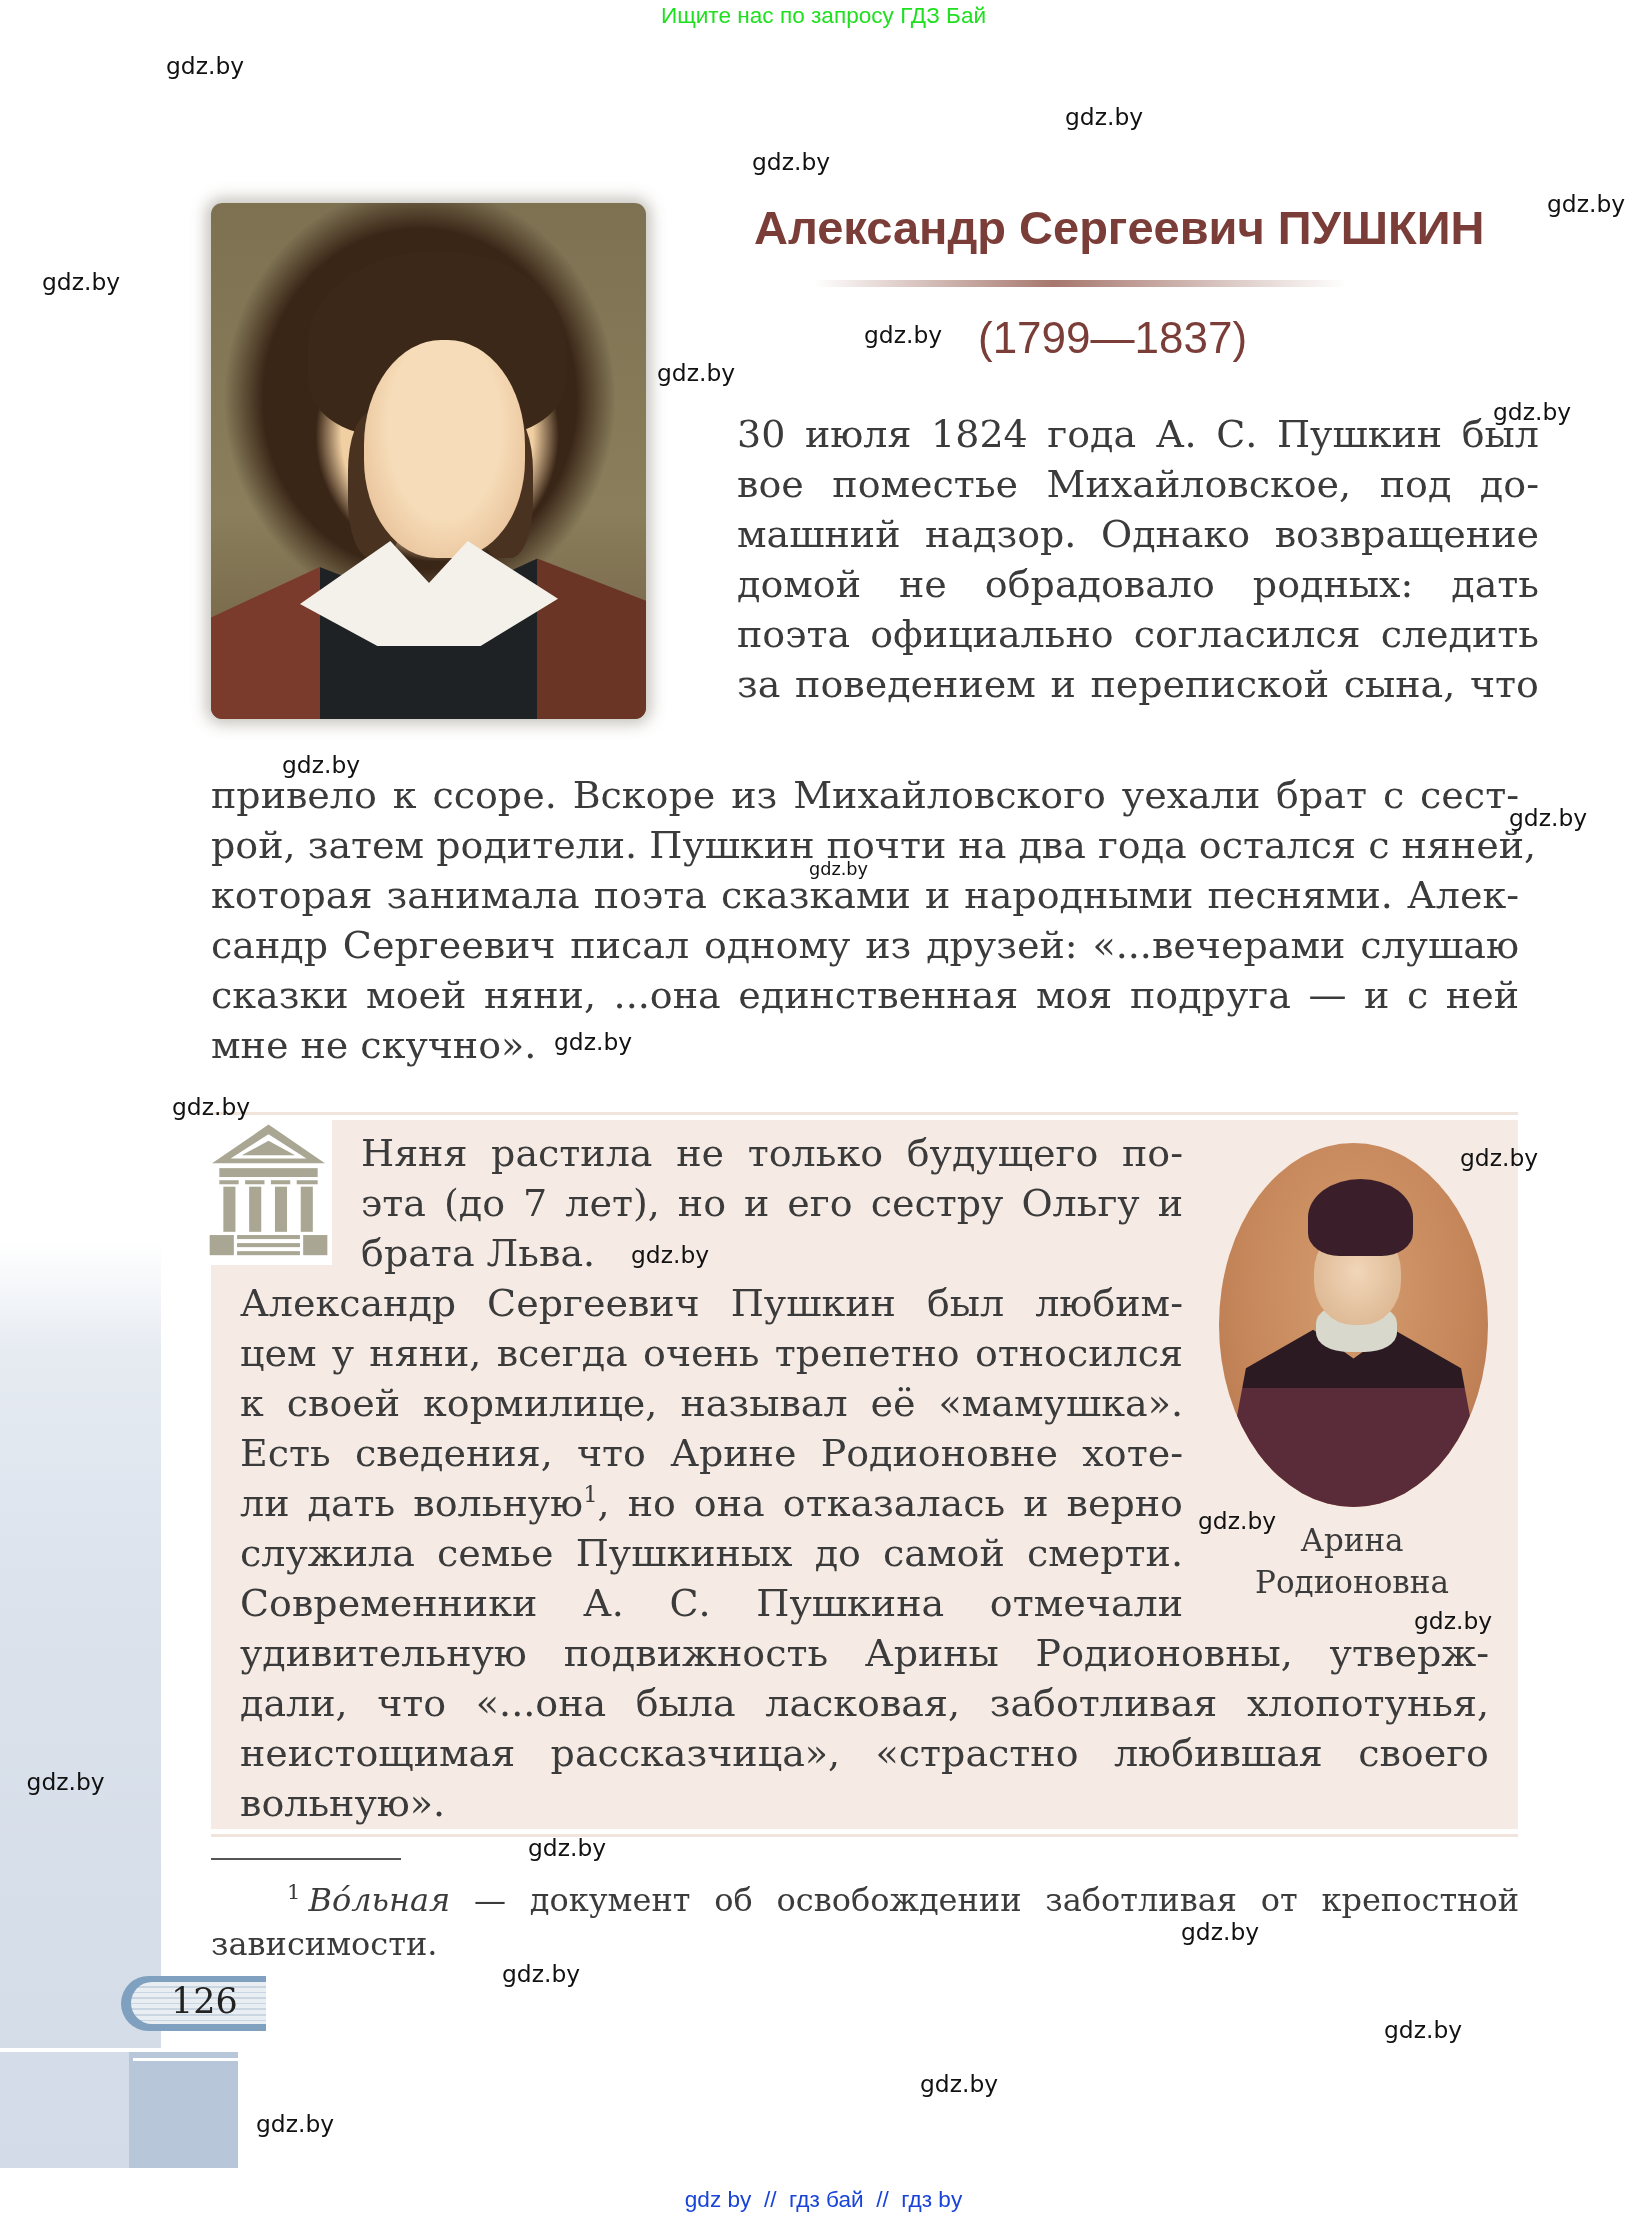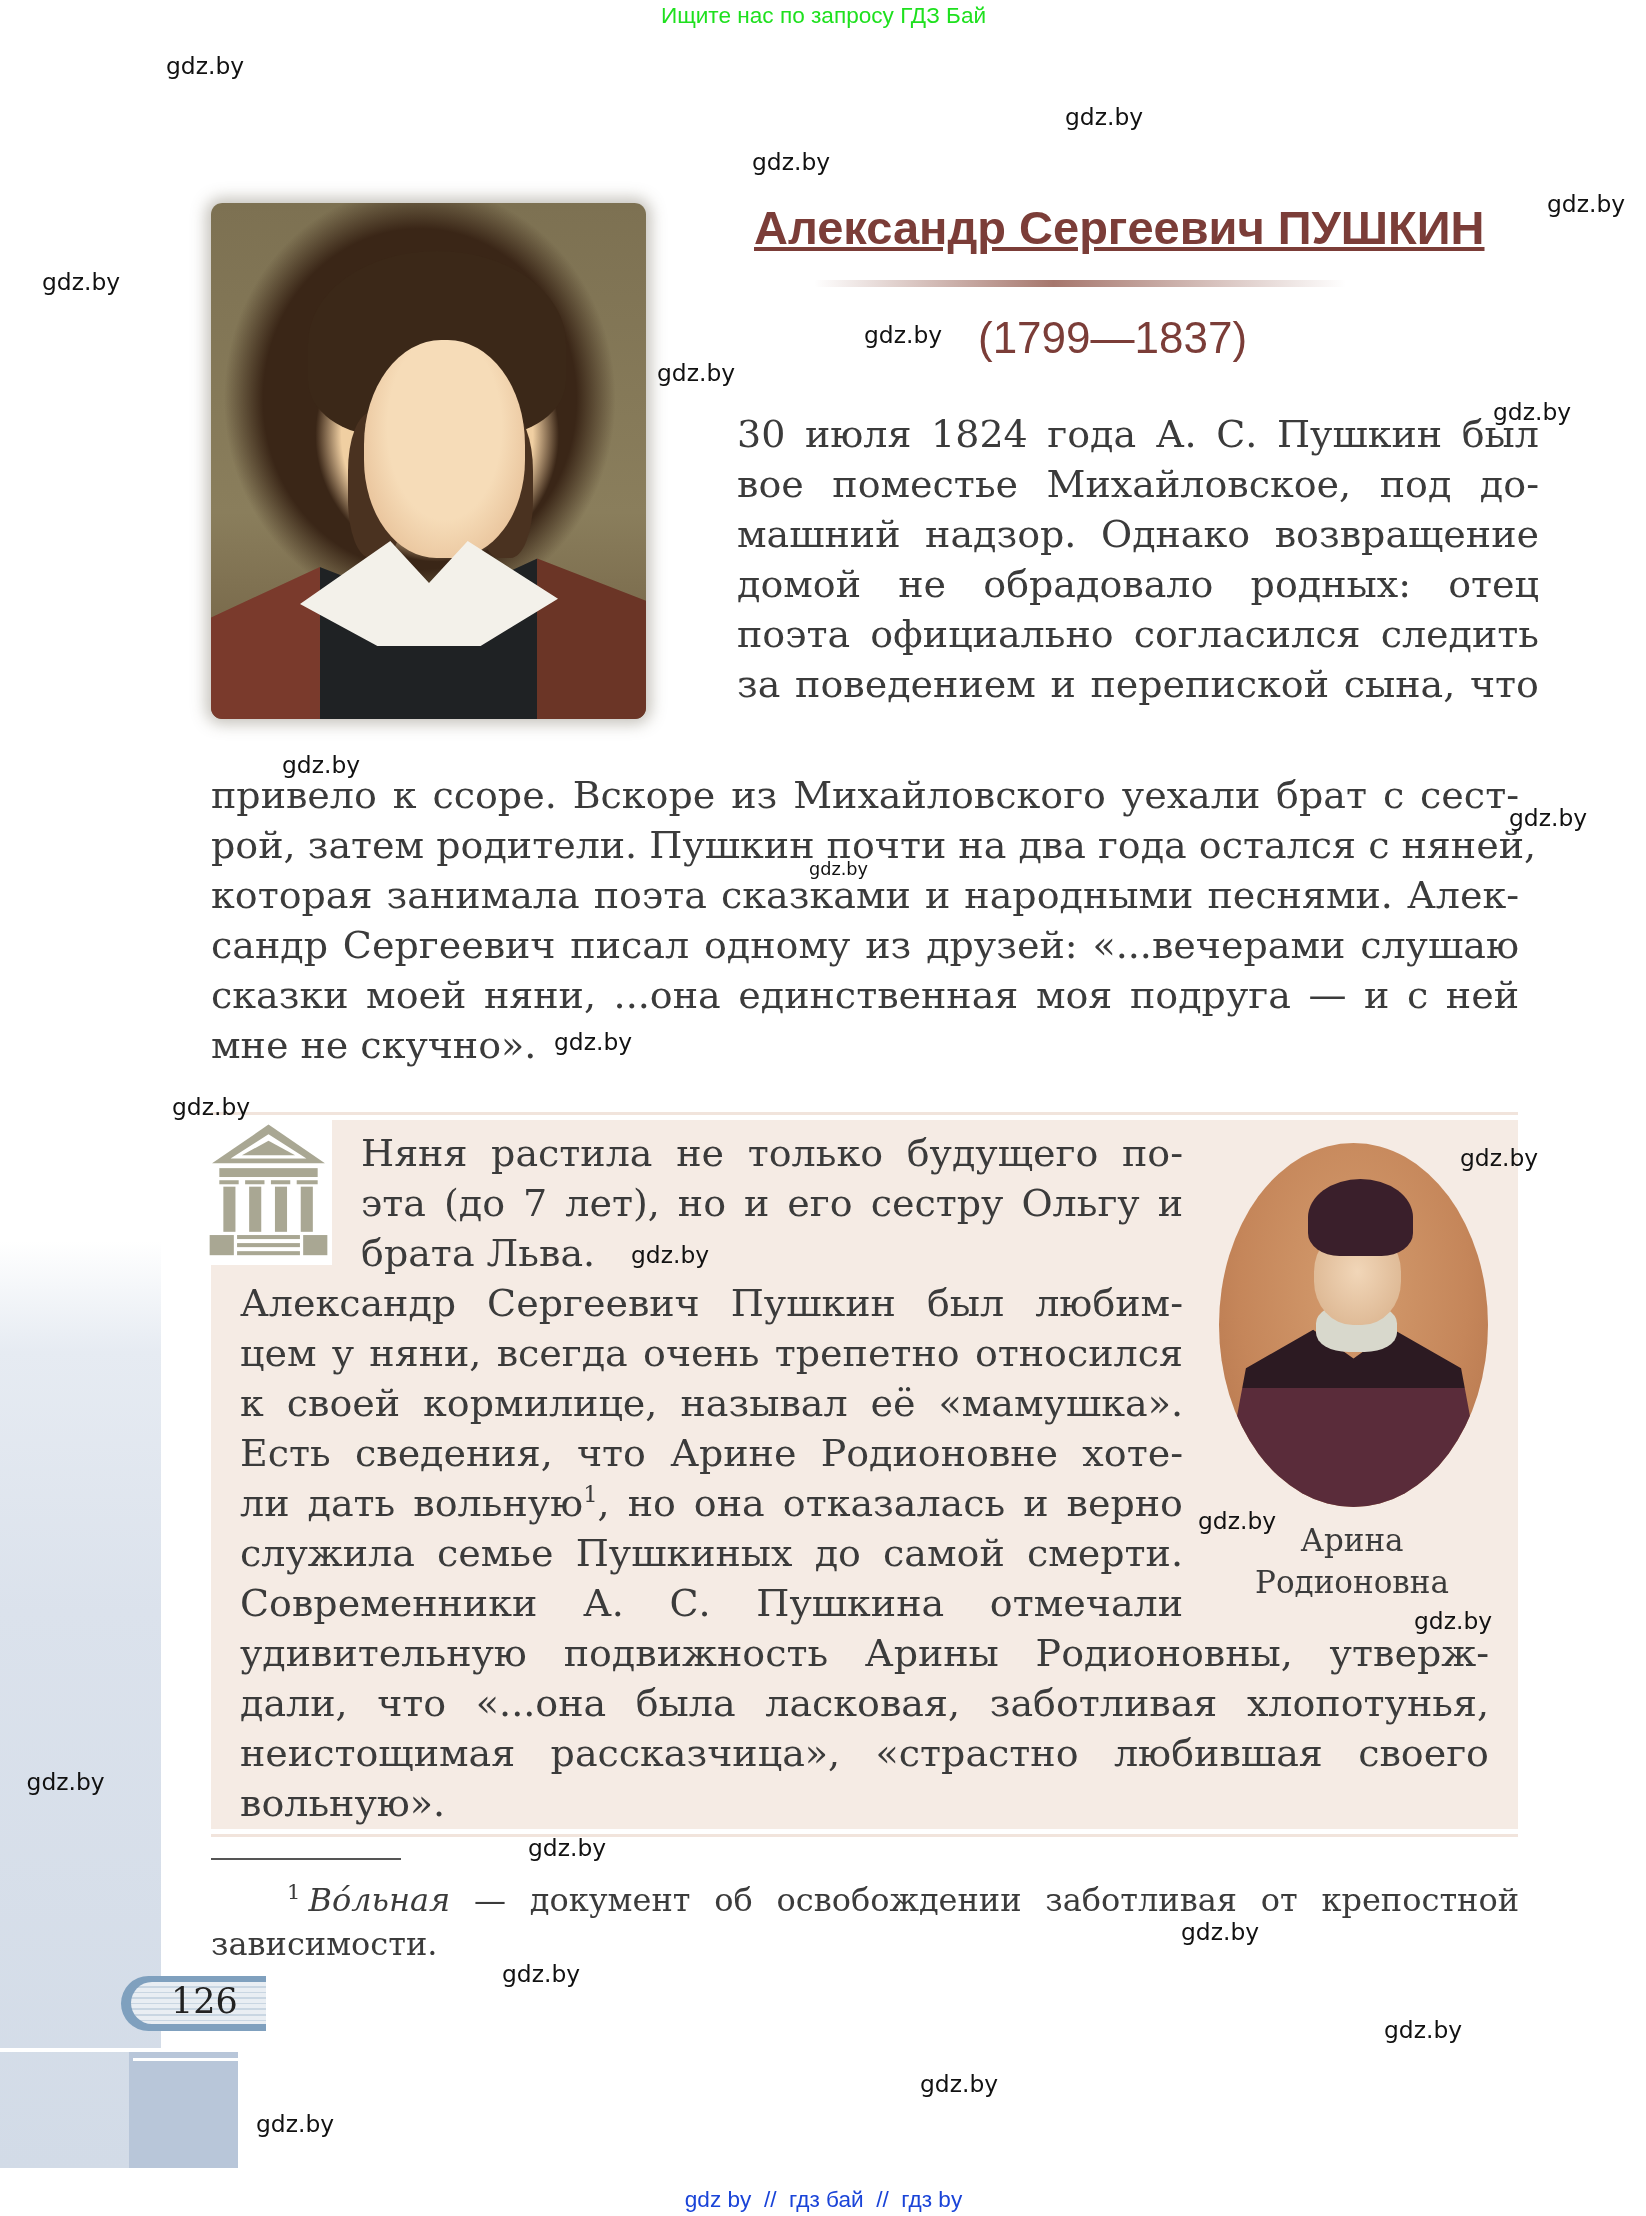--- a/index.html
+++ b/index.html
@@ -35,21 +35,21 @@
   .portrait .coat { position:absolute; left:0; bottom:0; width:435px; height:169px;
                     background:linear-gradient(90deg, #7a3a2c 0 25%, #1f2224 25% 75%, #6b3526 75% 100%);
                     clip-path:polygon(0 40%, 25% 10%, 50% 35%, 75% 5%, 100% 30%, 100% 100%, 0 100%); }
   .portrait .face { position:absolute; left:153px; top:137px; width:161px; height:218px; border-radius:48% 48% 45% 45%;
                     background:radial-gradient(ellipse at 50% 40%, #f6dcb8 0 50%, #dfb287 100%); }
   .portrait .hair { position:absolute; left:97px; top:48px; width:258px; height:185px; border-radius:50% 50% 30% 30%;
                     background:#3b2818; }
   .portrait .side { position:absolute; top:210px; width:56px; height:145px; background:#4a3220; border-radius:40%; }
   
   .title { left:754px; top:200px; font-family:"Liberation Sans", sans-serif; font-weight:bold; font-size:47px;
-           color:#7b3d38; white-space:nowrap;text-decoration:underline; }
+           color:#7b3d38; white-space:nowrap; }
   .title-rule { left:814px; top:280px; width:532px; height:7.3px; border-radius:4px;
                 background:linear-gradient(90deg, rgba(160,110,100,0) 0%, #a6776d 45%, rgba(160,110,100,0) 100%); }
   .years { left:978px; top:313px; font-family:"Liberation Sans", sans-serif; font-weight:normal; font-size:44px;
            color:#7b3d38; white-space:nowrap; }
   
   .para { font-family:"DejaVu Serif", serif; font-size:38px; color:#3b3b3b; line-height:50px; white-space:nowrap; }
   .para .ln { display:block; height:50px; text-align:justify; text-align-last:justify; }
   .para .ln.last { text-align-last:left; }
   .p1a { left:717px; top:409px; width:802px;margin-left:20px; }
   .p1b { left:211px; top:770px; width:1308px; }
@@ -106,21 +106,21 @@
 </div>
 
 <div class="abs title">Александр Сергеевич ПУШКИН</div>
 <div class="abs title-rule"></div>
 <div class="abs years">(1799—1837)</div>
 
 <div class="abs para p1a">
   <span class="ln">30 июля 1824 года А. С. Пушкин был</span>
   <span class="ln">вое поместье Михайловское, под до-</span>
   <span class="ln">машний надзор. Однако возвращение</span>
-  <span class="ln">домой не обрадовало родных: отец</span>
+  <span class="ln">домой не обрадовало родных: дать</span>
   <span class="ln">поэта официально согласился следить</span>
   <span class="ln">за поведением и перепиской сына, что</span>
 </div>
 <div class="abs para p1b">
   <span class="ln">привело к ссоре. Вскоре из Михайловского уехали брат с сест-</span>
   <span class="ln">рой, затем родители. Пушкин почти на два года остался с няней,</span>
   <span class="ln">которая занимала поэта сказками и народными песнями. Алек-</span>
   <span class="ln">сандр Сергеевич писал одному из друзей: «...вечерами слушаю</span>
   <span class="ln">сказки моей няни, ...она единственная моя подруга — и с ней</span>
   <span class="ln last">мне не скучно».</span>

